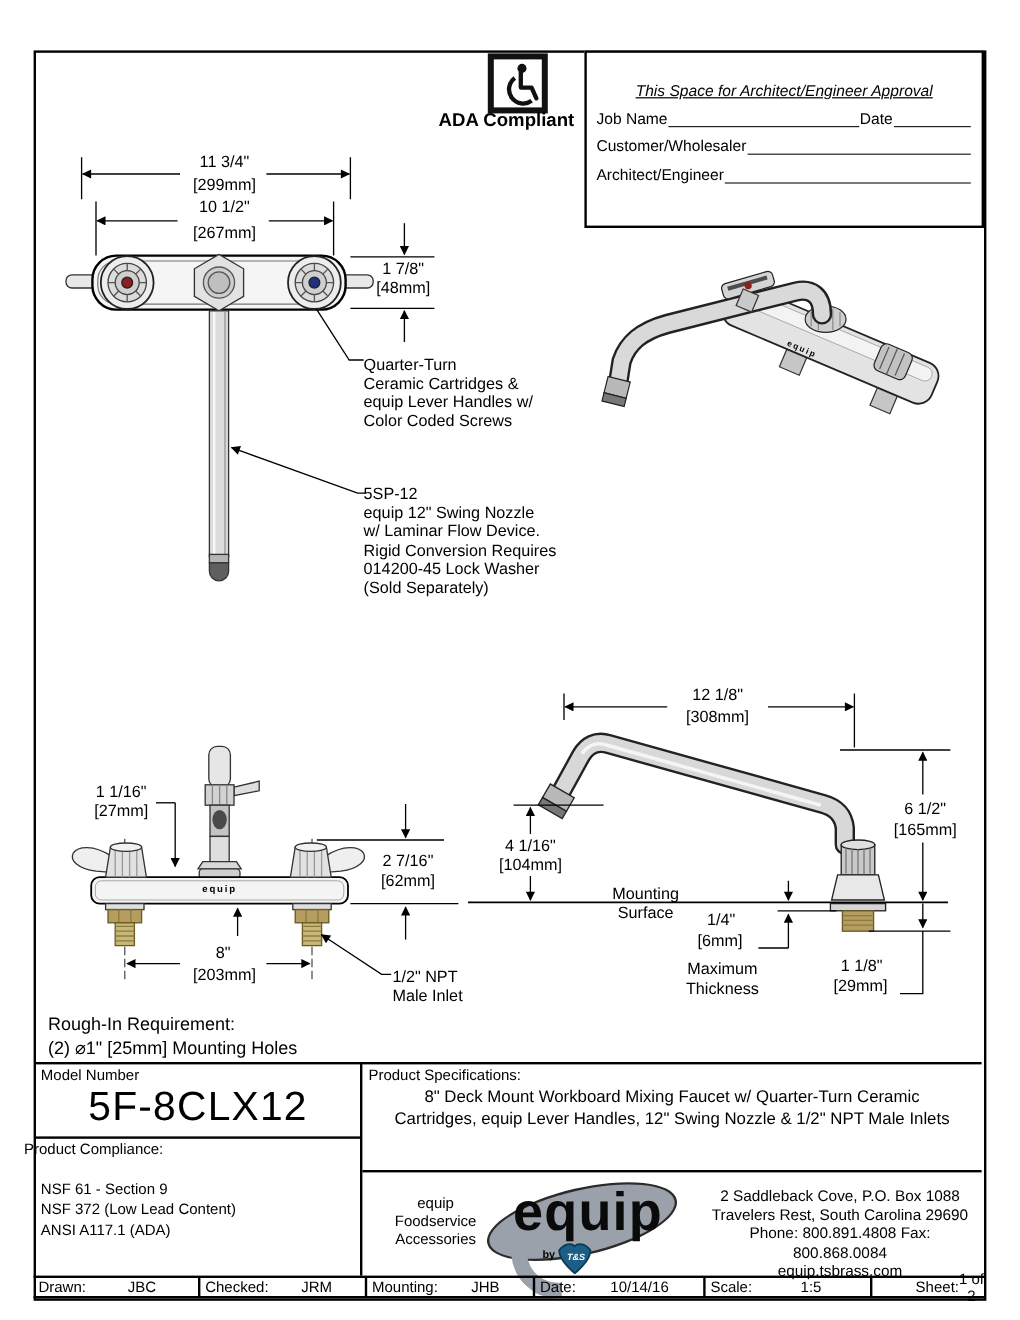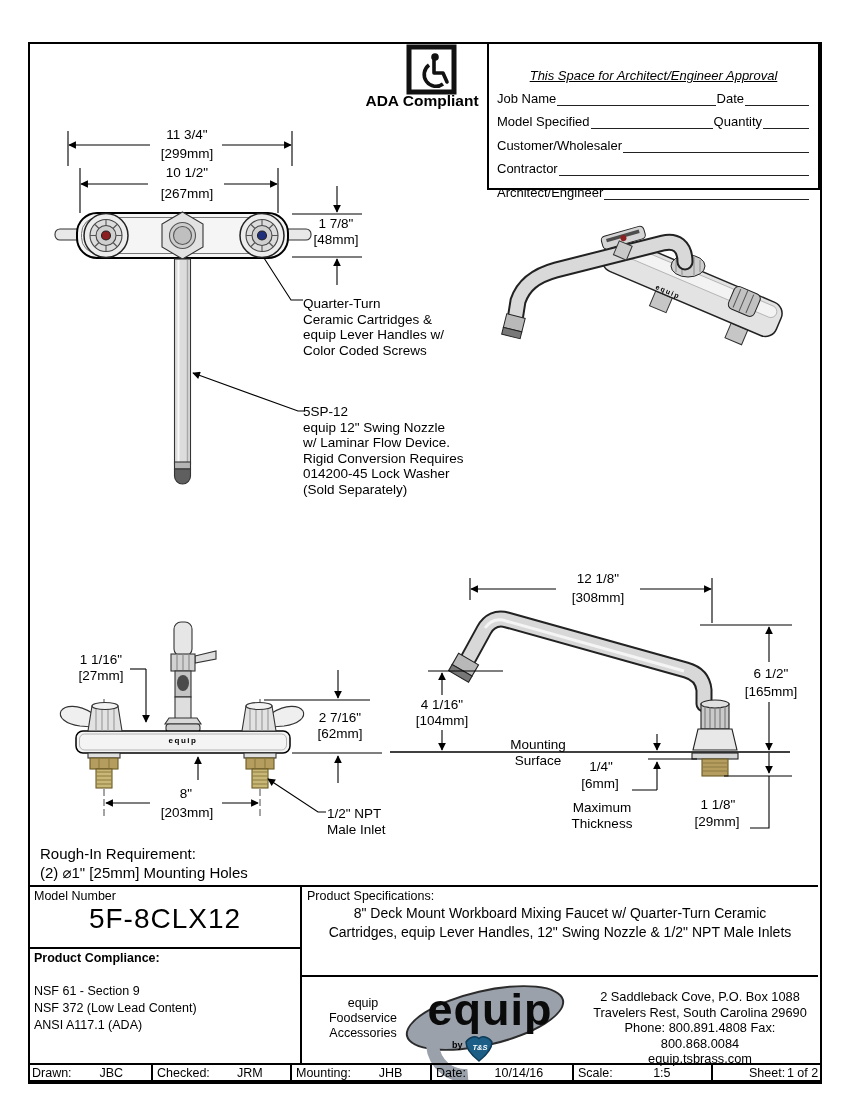--- a/index.html
+++ b/index.html
@@ -18,21 +18,21 @@
   .approval .lbl{flex:0 0 auto;}
   .approval .blank{flex:1 1 auto;border-bottom:1px solid #222;height:14px;margin:0 1px;}
   .approval .blank.short{flex:0 0 64px;}
   .approval .blank.short2{flex:0 0 46px;}
   
   .ada-label{position:absolute;left:352px;top:92px;width:140px;text-align:center;
              font-size:15.5px;font-weight:bold;z-index:3;}
   
   .tline{position:absolute;background:#000;z-index:3;}
   .tb-text{position:absolute;z-index:4;}
-  .model-big{font-size:28px;letter-spacing:1px;}
+  .model-big{font-size:34px;letter-spacing:1px;}
   .lbl12{font-size:12.5px;}
   .spec{font-size:14px;text-align:center;}
   .addr{font-size:12.8px;line-height:15.5px;text-align:center;}
   .cap{font-size:12.5px;line-height:15px;text-align:center;}
   
   .logo-swoosh{position:absolute;left:404px;top:990px;width:158px;height:52px;border-radius:50%;
                background:#9aa1ab;border:2px solid #2b2b2b;transform:rotate(-13deg);z-index:3;}
   .logo-hook{position:absolute;left:426px;top:1004px;width:52px;height:52px;border-radius:50%;
              border:13px solid #9aa1ab;border-top-color:transparent;border-right-color:transparent;
              transform:rotate(40deg);z-index:3;}
@@ -250,31 +250,21 @@
 
   <div class="approval">
     <div class="title">This Space for Architect/Engineer Approval</div>
     <div class="row">
       <span class="lbl">Job Name</span>
       <span class="blank"></span>
       <span class="lbl">Date</span>
       <span class="blank short"></span>
     </div>
     <div class="row">
-      <span class="lbl">Model Specified</span>
-      <span class="blank"></span>
-      <span class="lbl">Quantity</span>
-      <span class="blank short2"></span>
-    </div>
-    <div class="row">
       <span class="lbl">Customer/Wholesaler</span>
-      <span class="blank"></span>
-    </div>
-    <div class="row">
-      <span class="lbl">Contractor</span>
       <span class="blank"></span>
     </div>
     <div class="row">
       <span class="lbl">Architect/Engineer</span>
       <span class="blank"></span>
     </div>
   </div>
 
   <div class="txt dim" style="left:137px;top:127px;width:100px;">11 3/4"</div>
   <div class="txt dim" style="left:137px;top:146px;width:100px;">[299mm]</div>
@@ -330,21 +320,21 @@
     <div style="margin-top:2px;">(2) ⌀1" [25mm] Mounting Holes</div>
   </div>
 
   <div class="tline" style="left:30px;top:885px;width:788px;height:2px;"></div>
   <div class="tline" style="left:300px;top:885px;width:2px;height:178px;"></div>
   <div class="tline" style="left:30px;top:947px;width:270px;height:2px;"></div>
   <div class="tline" style="left:302px;top:975px;width:516px;height:2px;"></div>
 
   <div class="tb-text lbl12" style="left:34px;top:889px;">Model Number</div>
   <div class="tb-text model-big" style="left:30px;top:903px;width:270px;text-align:center;">5F-8CLX12</div>
-  <div class="tb-text lbl12" style="left:34px;top:951px;font-weight:bold;">Product Compliance:</div>
+  <div class="tb-text lbl12" style="left:20px;top:951px;">Product Compliance:</div>
   <div class="tb-text lbl12" style="left:34px;top:983px;line-height:17px;">
     <div>NSF 61 - Section 9</div>
     <div>NSF 372 (Low Lead Content)</div>
     <div>ANSI A117.1 (ADA)</div>
   </div>
 
   <div class="tb-text lbl12" style="left:307px;top:889px;">Product Specifications:</div>
   <div class="tb-text spec" style="left:302px;top:905px;width:516px;">8" Deck Mount Workboard Mixing Faucet w/ Quarter-Turn Ceramic</div>
   <div class="tb-text spec" style="left:302px;top:924px;width:516px;">Cartridges, equip Lever Handles, 12" Swing Nozzle &amp; 1/2" NPT Male Inlets</div>
 
@@ -364,21 +354,21 @@
   <div class="ts-text">T&amp;S</div>
 
   <div class="tb-text addr" style="left:584px;top:989px;width:232px;">
     <div>2 Saddleback Cove, P.O. Box 1088</div>
     <div>Travelers Rest, South Carolina 29690</div>
     <div>Phone: 800.891.4808  Fax: 800.868.0084</div>
     <div>equip.tsbrass.com</div>
   </div>
 
   <div class="brow">
-    <div class="bcell" style="width:125px;">
+    <div class="bcell" style="width:139px;">
       <span class="l">Drawn:</span>
       <span class="v">JBC</span>
     </div>
     <div class="bcell" style="width:139px;">
       <span class="l">Checked:</span>
       <span class="v">JRM</span>
     </div>
     <div class="bcell" style="width:140px;">
       <span class="l">Mounting:</span>
       <span class="v">JHB</span>

